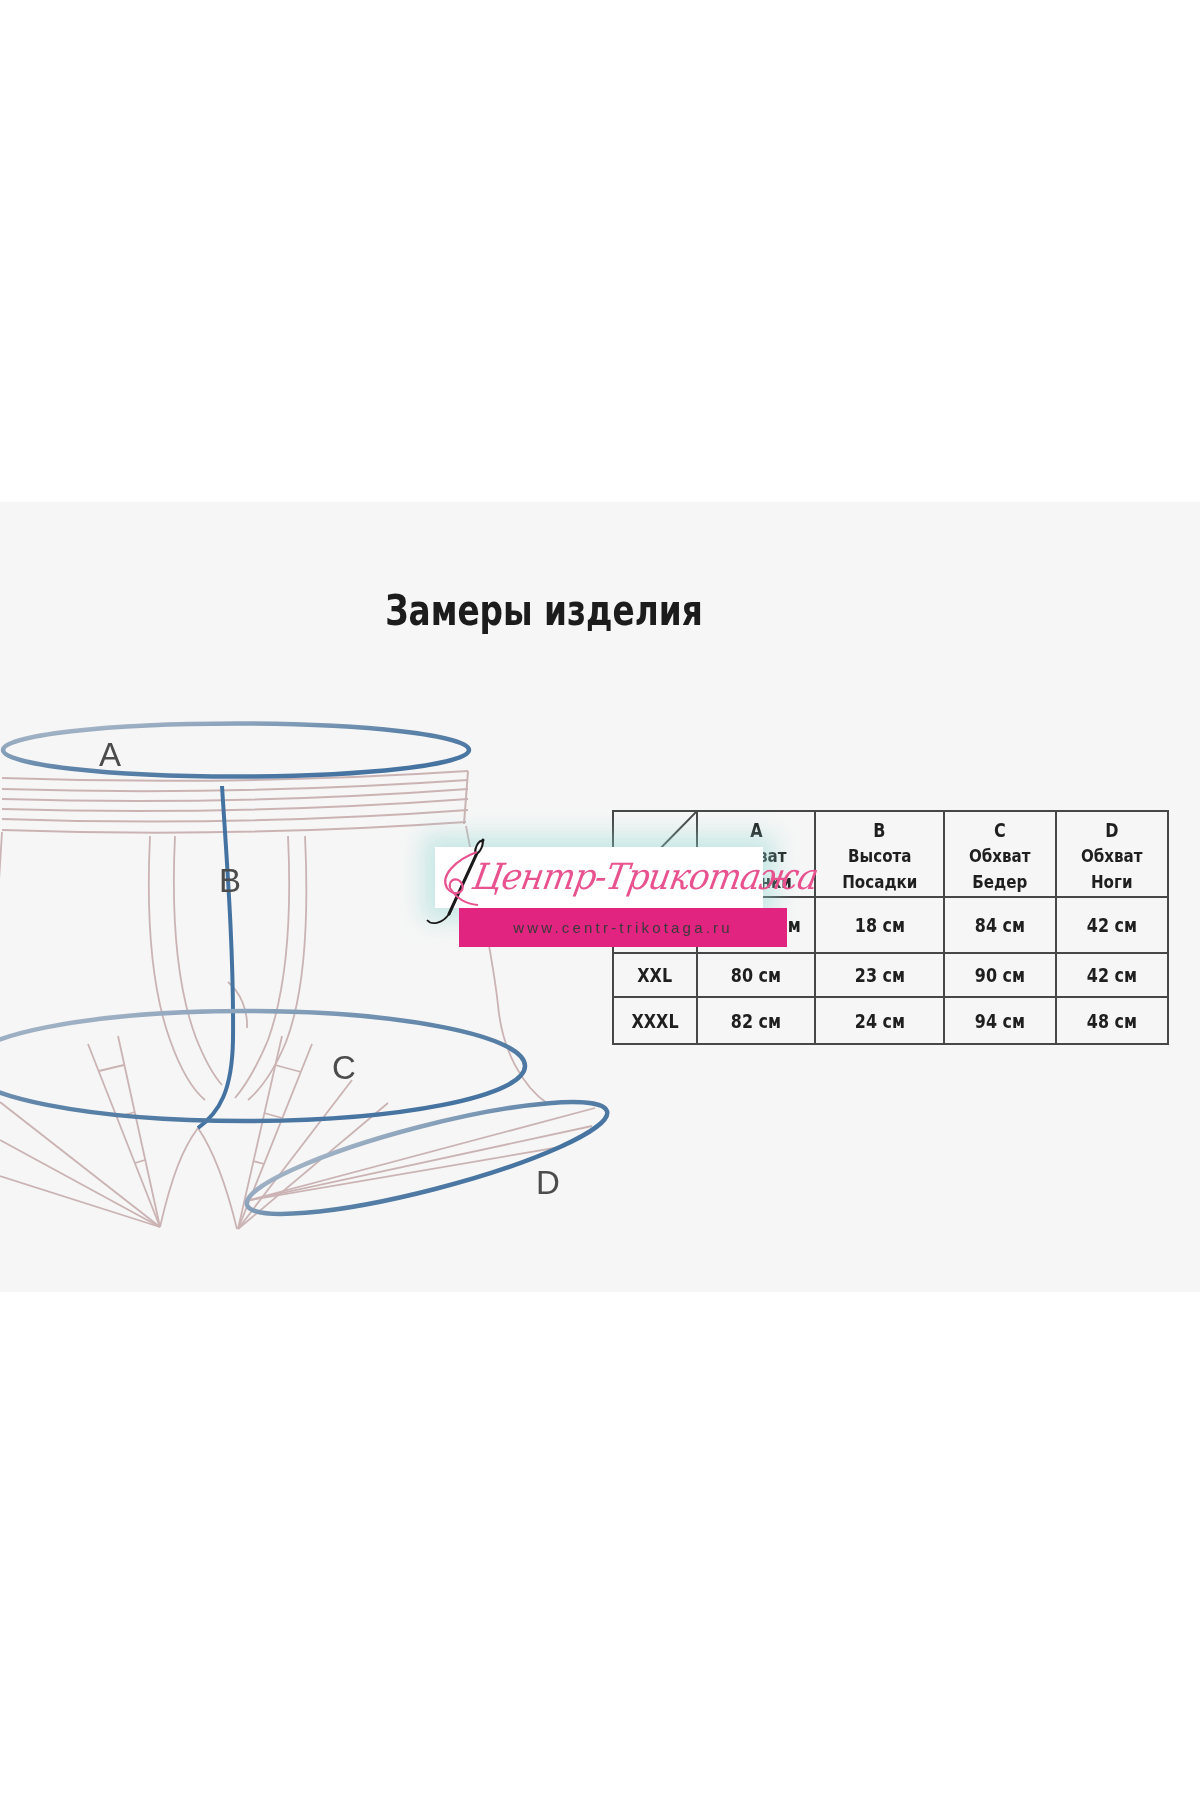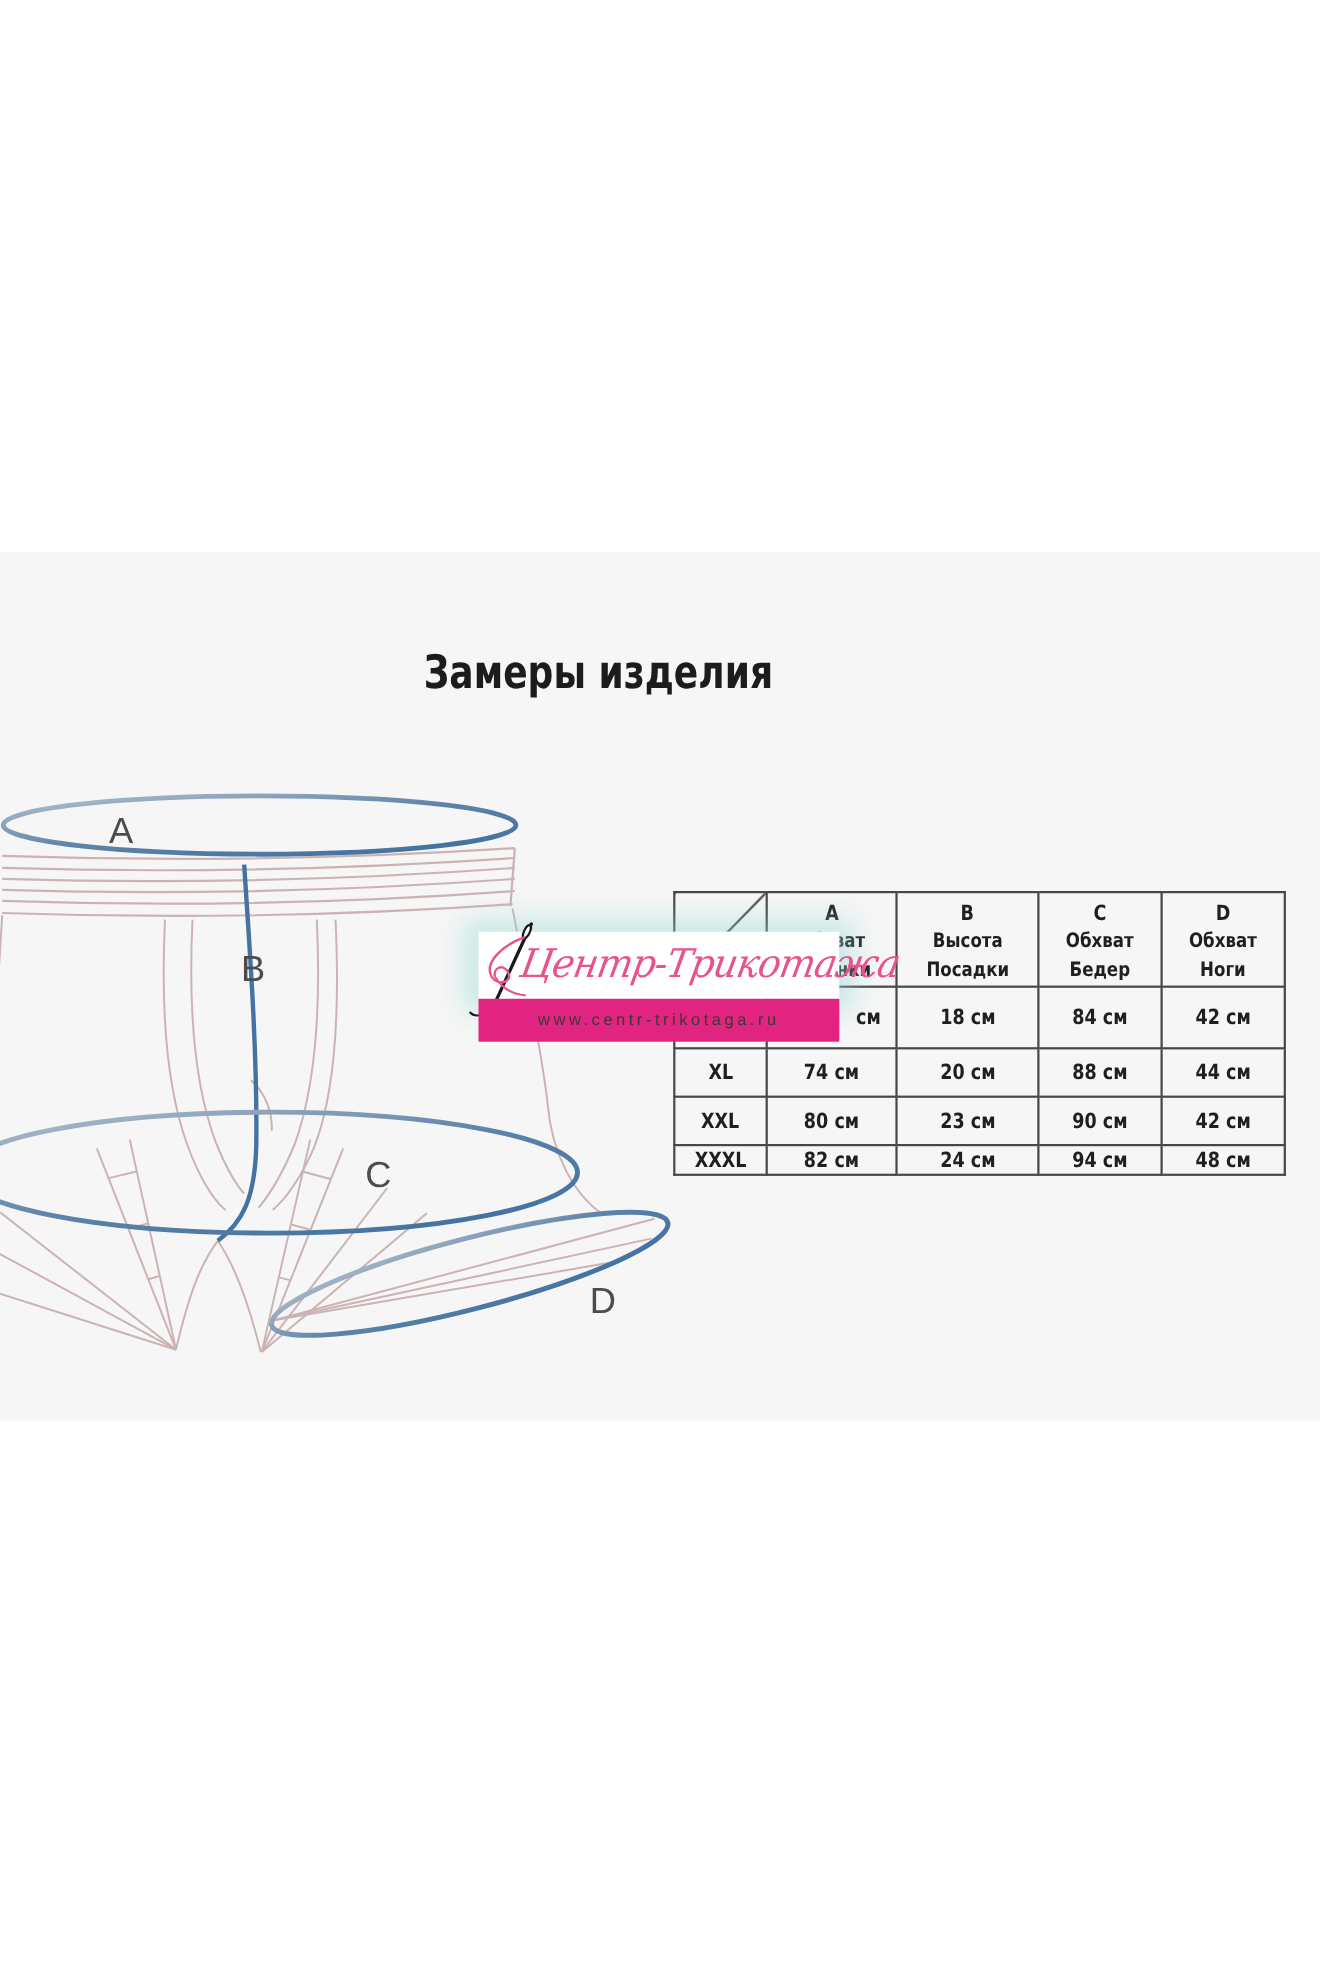--- a/index.html
+++ b/index.html
@@ -15,21 +15,21 @@
   .corner-cell{background-image:linear-gradient(to bottom right, transparent calc(50% - 1.5px), #474747 calc(50% - 0.5px), #474747 calc(50% + 0.5px), transparent calc(50% + 1.5px));}
   .hletter{font-size:19px;font-weight:bold;line-height:26px;padding-top:4px;}
   .hword{font-size:18px;font-weight:bold;line-height:26px;}
   .cond{display:inline-block;transform:scaleX(0.84);transform-origin:50% 50%;white-space:nowrap;}
   .sizecell,.valcell{font-size:19px;font-weight:bold;}
   .align-right{text-align:right !important;padding-right:13px !important;}
   .align-right .cond{transform-origin:100% 50%;}
   
   .wm-box{position:absolute;left:435px;top:847px;width:328px;height:61px;background:#ffffff;box-shadow:0 0 22px 12px rgba(142,214,210,0.45);}
   .wm-brand{position:absolute;left:42px;top:9px;font-family:"DejaVu Serif",serif;font-style:italic;font-weight:normal;font-size:36px;color:#e8538f;white-space:nowrap;transform:skewX(-10deg) scaleX(0.95);transform-origin:0 0;letter-spacing:-1px;}
-  .wm-banner{position:absolute;left:435px;top:908px;width:328px;height:39px;background:#e02480;display:flex;align-items:center;justify-content:center;}
+  .wm-banner{position:absolute;left:459px;top:908px;width:328px;height:39px;background:#e02480;display:flex;align-items:center;justify-content:center;}
   .wm-url{font-family:"Liberation Sans",sans-serif;font-size:15px;letter-spacing:3.2px;color:#3a3a3a;}
   .needle{position:absolute;left:-15px;top:-17px;}
 </style>
 </head>
 <body>
 
 <div class="band"></div>
 
 <div class="page-title"><span class="cond">Замеры изделия</span></div>
 
@@ -128,34 +128,27 @@
     </td>
   </tr>
   <tr style="height:56px">
     <td class="sizecell"><span class="cond"></span></td>
     <td class="valcell align-right"><span class="cond">см</span></td>
     <td class="valcell"><span class="cond">18 см</span></td>
     <td class="valcell"><span class="cond">84 см</span></td>
     <td class="valcell"><span class="cond">42 см</span></td>
   </tr>
   <tr style="height:44px">
-    <td class="sizecell"><span class="cond">XL</span></td>
-    <td class="valcell"><span class="cond">74 см</span></td>
-    <td class="valcell"><span class="cond">20 см</span></td>
-    <td class="valcell"><span class="cond">88 см</span></td>
-    <td class="valcell"><span class="cond">44 см</span></td>
-  </tr>
-  <tr style="height:44px">
     <td class="sizecell"><span class="cond">XXL</span></td>
     <td class="valcell"><span class="cond">80 см</span></td>
     <td class="valcell"><span class="cond">23 см</span></td>
     <td class="valcell"><span class="cond">90 см</span></td>
     <td class="valcell"><span class="cond">42 см</span></td>
   </tr>
-  <tr style="height:27px">
+  <tr style="height:47px">
     <td class="sizecell"><span class="cond">XXXL</span></td>
     <td class="valcell"><span class="cond">82 см</span></td>
     <td class="valcell"><span class="cond">24 см</span></td>
     <td class="valcell"><span class="cond">94 см</span></td>
     <td class="valcell"><span class="cond">48 см</span></td>
   </tr>
 </tbody>
   </table>
 
 <div class="wm-box">

